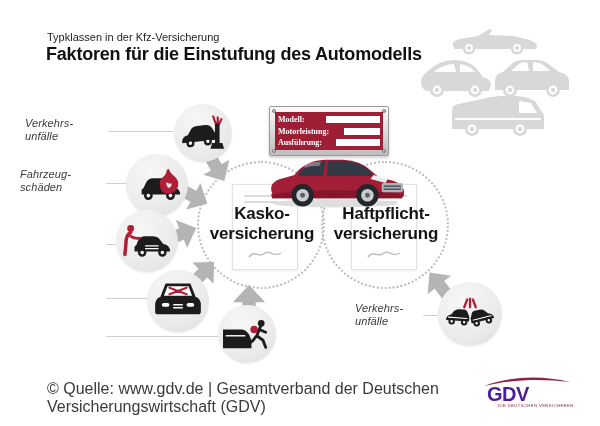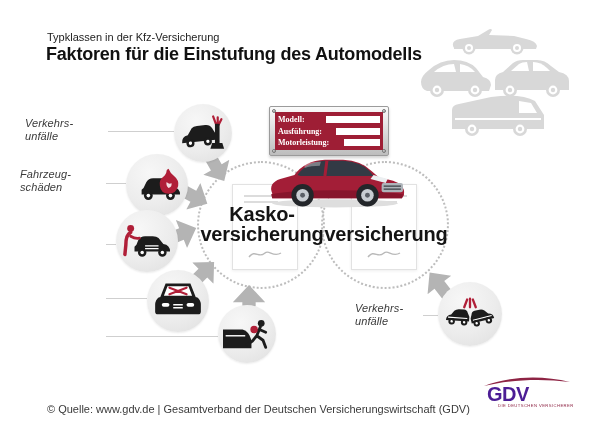--- a/index.html
+++ b/index.html
@@ -33,21 +33,21 @@
     border:2px dotted #bdbdbd;
   }
   .cert {
     position:absolute; width:66px; height:86px; background:#fff;
     border:1px solid #e2e2e2; box-shadow:0 1px 3px rgba(0,0,0,0.07);
   }
   .cert-line { position:absolute; height:2px; background:#dcdcdc; left:11px; }
   .cert-sig  { position:absolute; bottom:8px; left:14px; }
   .ins-label {
     position:absolute; text-align:center; font-weight:bold; color:#141414;
-    font-size:20px; line-height:20px; letter-spacing:-0.2px;
+    font-size:17px; line-height:20px; letter-spacing:-0.2px;
   }
   
   .plate {
     position:absolute; left:269px; top:106px; width:120px; height:50px;
     background:linear-gradient(#fbfbfb,#bdbdbd); border:1px solid #9b9b9b;
     border-radius:2px; box-shadow:0 2px 3px rgba(0,0,0,0.18);
   }
   .plate-inner {
     position:absolute; left:5px; top:5px; right:5px; bottom:5px;
     background:#9e1e35; padding:2px 3px;
@@ -58,21 +58,21 @@
     font-family:"Liberation Serif", serif; font-weight:bold;
     font-size:8px; color:#ffffff; white-space:nowrap;
   }
   .plate-row .box { height:7px; background:#ffffff; margin-left:auto; }
   .screw {
     position:absolute; width:4px; height:4px; border-radius:50%;
     background:radial-gradient(circle at 35% 30%, #f0f0f0, #8d8d8d);
     border:0.5px solid #777;
   }
   
-  .source { position:absolute; left:47px; top:403px; font-size:11px; color:#3a3a3a; }
+  .source { position:absolute; left:47px; top:380px; font-size:16px; color:#3a3a3a; }
   .logo { position:absolute; left:478px; top:374px; width:100px; height:40px; }
   .logo-text { position:absolute; left:9px; top:9px; font-size:20px; font-weight:bold; color:#4c1d95; letter-spacing:-0.5px; }
   .logo-tag  { position:absolute; left:20px; top:29px; font-size:4.2px; letter-spacing:0.4px; color:#8e2444; white-space:nowrap; }
 </style>
 </head>
 <body>
 
 <div class="canvas">
 
   <div class="subtitle">Typklassen in der Kfz-Versicherung</div>
@@ -153,21 +153,21 @@
     <svg class="cert-sig" width="36" height="14" viewBox="0 0 36 14">
       <path d="M2,10 C8,2 12,12 18,6 C22,2 26,11 34,6" stroke="#b9b9b9" stroke-width="1.4" fill="none"></path>
     </svg>
   </div>
 
   <div class="ins-label" style="left:194px;top:204px;width:136px">
     <span>Kasko-</span><br>
     <span>versicherung</span>
   </div>
   <div class="ins-label" style="left:316px;top:204px;width:140px">
-    <br>
+    <span>Haftpflicht-</span><br>
     <span>versicherung</span>
   </div>
 
   <svg class="arrow" style="left:200px;top:146px;transform:rotate(150deg)" width="30" height="38" viewBox="0 0 34 42">
       <polygon points="17,0 34,18 24,18 24,42 10,42 10,18 0,18" fill="#b4b4b4"></polygon>
     </svg>
   <svg class="arrow" style="left:176px;top:176px;transform:rotate(118deg)" width="30" height="38" viewBox="0 0 34 42">
       <polygon points="17,0 34,18 24,18 24,42 10,42 10,18 0,18" fill="#b4b4b4"></polygon>
     </svg>
   <svg class="arrow" style="left:164px;top:216px;transform:rotate(68deg)" width="30" height="38" viewBox="0 0 34 42">
@@ -183,26 +183,26 @@
       <polygon points="17,0 34,18 24,18 24,42 10,42 10,18 0,18" fill="#b4b4b4"></polygon>
     </svg>
 
   <div class="plate">
     <div class="plate-inner">
       <div class="plate-row">
         <span class="lbl">Modell:</span>
         <span class="box" style="width:54px"></span>
       </div>
       <div class="plate-row">
+        <span class="lbl">Motorleistung:</span>
+        <span class="box" style="width:36px"></span>
+      </div>
+      <div class="plate-row">
         <span class="lbl">Ausführung:</span>
         <span class="box" style="width:44px"></span>
-      </div>
-      <div class="plate-row">
-        <span class="lbl">Motorleistung:</span>
-        <span class="box" style="width:36px"></span>
       </div>
     </div>
     <div class="screw" style="left:2px;top:2px"></div>
     <div class="screw" style="right:2px;top:2px"></div>
     <div class="screw" style="left:2px;bottom:2px"></div>
     <div class="screw" style="right:2px;bottom:2px"></div>
   </div>
 
   <svg style="position:absolute;left:260px;top:144px" width="148" height="66" viewBox="0 0 146 64">
     <ellipse cx="74" cy="58" rx="62" ry="4" fill="#dedede"></ellipse>

